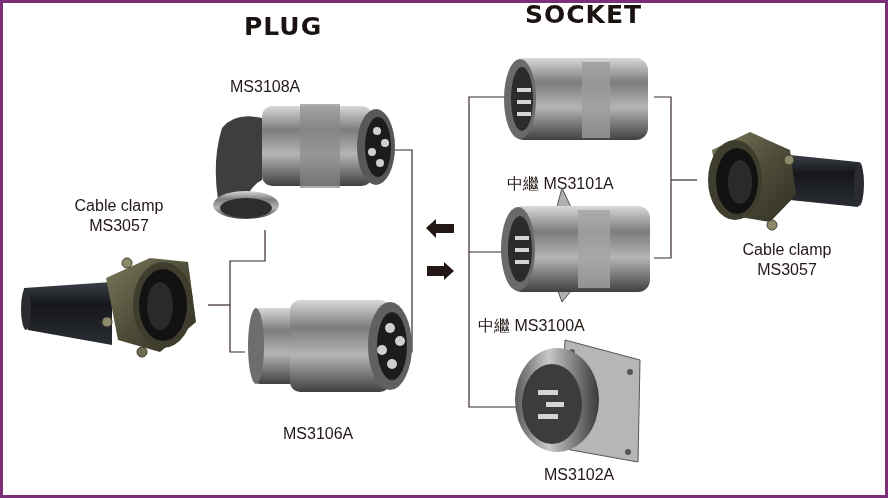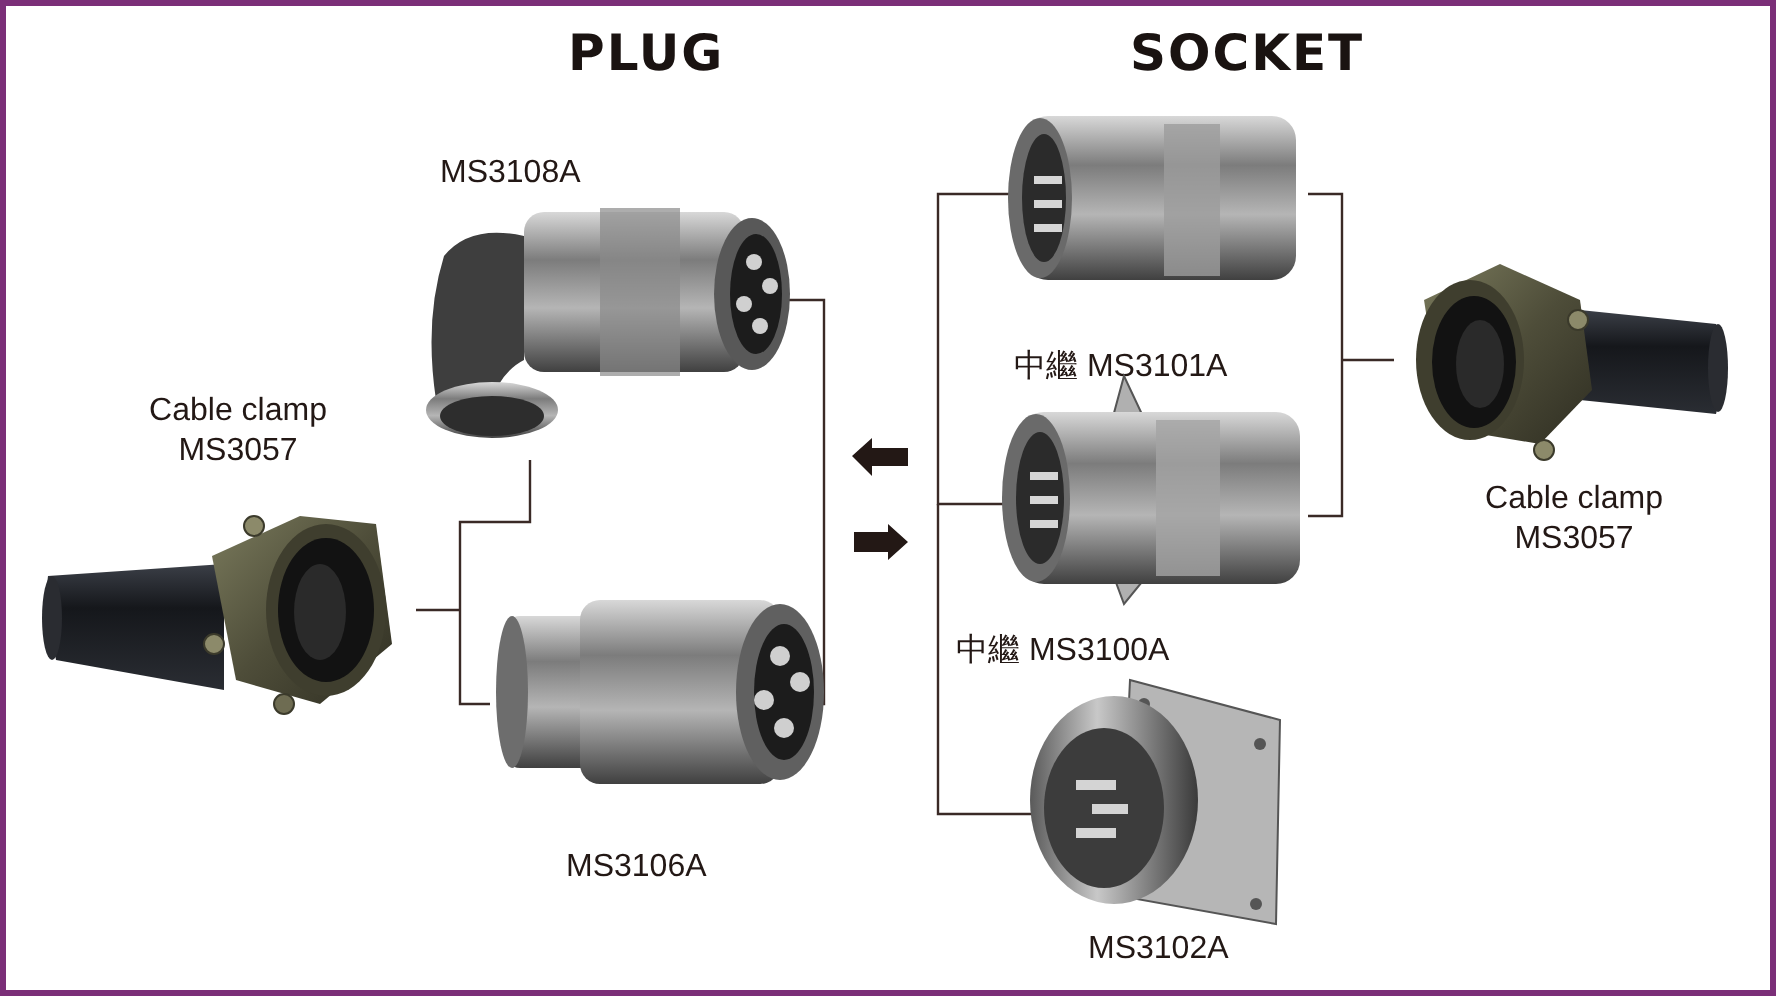--- a/index.html
+++ b/index.html
@@ -1,29 +1,29 @@
 <!DOCTYPE html>
 <html><head>
 <meta charset="utf-8">
 <style>
   html, body { margin:0; padding:0; background:#ffffff; }
   body { width:888px; height:498px; position:relative; overflow:hidden; font-family:"Liberation Sans", sans-serif; }
   .frame { position:absolute; left:0; top:0; width:888px; height:498px; box-sizing:border-box; border:3px solid #7b2f78; background:#fff; }
-  .heading { position:absolute; font-family:"DejaVu Sans", sans-serif; font-weight:bold; font-size:25px; letter-spacing:1px; color:#1a1311;margin-left:40px; }
+  .heading { position:absolute; font-family:"DejaVu Sans", sans-serif; font-weight:bold; font-size:25px; letter-spacing:1px; color:#1a1311; }
   .label { position:absolute; font-size:16px; color:#231815; text-align:center; line-height:20px; white-space:nowrap; }
   svg.layer { position:absolute; left:0; top:0; }
   .line { stroke:#3a2a26; stroke-width:1.2; fill:none; }
 </style>
 </head>
 <body>
 
 <div class="frame"></div>
 
 <div class="heading" style="left:244px;top:12px;">PLUG</div>
-<div class="heading" style="left:525px;top:12px;">SOCKET</div>
+<div class="heading" style="left:525px;top:0;">SOCKET</div>
 
 <svg class="layer" width="888" height="498">
 
   <polyline class="line" points="208,305 230,305"></polyline>
   <polyline class="line" points="265,230 265,261 230,261 230,352 245,352"></polyline>
 
   <polyline class="line" points="392,150 412,150 412,352 385,352"></polyline>
 
   <polyline class="line" points="510,97 469,97 469,252 520,252"></polyline>
   <polyline class="line" points="469,252 469,407 530,407"></polyline>
@@ -82,21 +82,21 @@
   <ellipse cx="246" cy="208" rx="26" ry="10" fill="#2d2d2d"></ellipse>
   <rect x="262" y="106" width="110" height="80" rx="10" fill="url(#metalG)"></rect>
   <rect x="300" y="104" width="40" height="84" fill="#8a8a8a" opacity="0.7"></rect>
   <ellipse cx="376" cy="147" rx="19" ry="38" fill="#585858"></ellipse>
   <ellipse cx="378" cy="147" rx="13" ry="30" fill="#1c1c1c"></ellipse>
   <circle cx="377" cy="131" r="4" fill="#d0d0d0"></circle>
     <circle cx="385" cy="143" r="4" fill="#d0d0d0"></circle>
   <circle cx="372" cy="152" r="4" fill="#d0d0d0"></circle>
     <circle cx="380" cy="163" r="4" fill="#d0d0d0"></circle>
 </svg>
-<div class="label" style="left:220px;top:77px;text-align:center;">MS3108A</div>
+<div class="label" style="left:230px;top:77px;text-align:center;">MS3108A</div>
 
 <svg class="layer" width="888" height="498">
   <rect x="252" y="308" width="60" height="76" rx="8" fill="url(#metalG)"></rect>
   <ellipse cx="256" cy="346" rx="8" ry="38" fill="#6d6d6d"></ellipse>
   <rect x="290" y="300" width="100" height="92" rx="10" fill="url(#metalG)"></rect>
   <ellipse cx="390" cy="346" rx="22" ry="44" fill="#606060"></ellipse>
   <ellipse cx="392" cy="346" rx="15" ry="34" fill="#1c1c1c"></ellipse>
   <circle cx="390" cy="328" r="5" fill="#cfcfcf"></circle>
     <circle cx="400" cy="341" r="5" fill="#cfcfcf"></circle>
   <circle cx="382" cy="350" r="5" fill="#cfcfcf"></circle>

